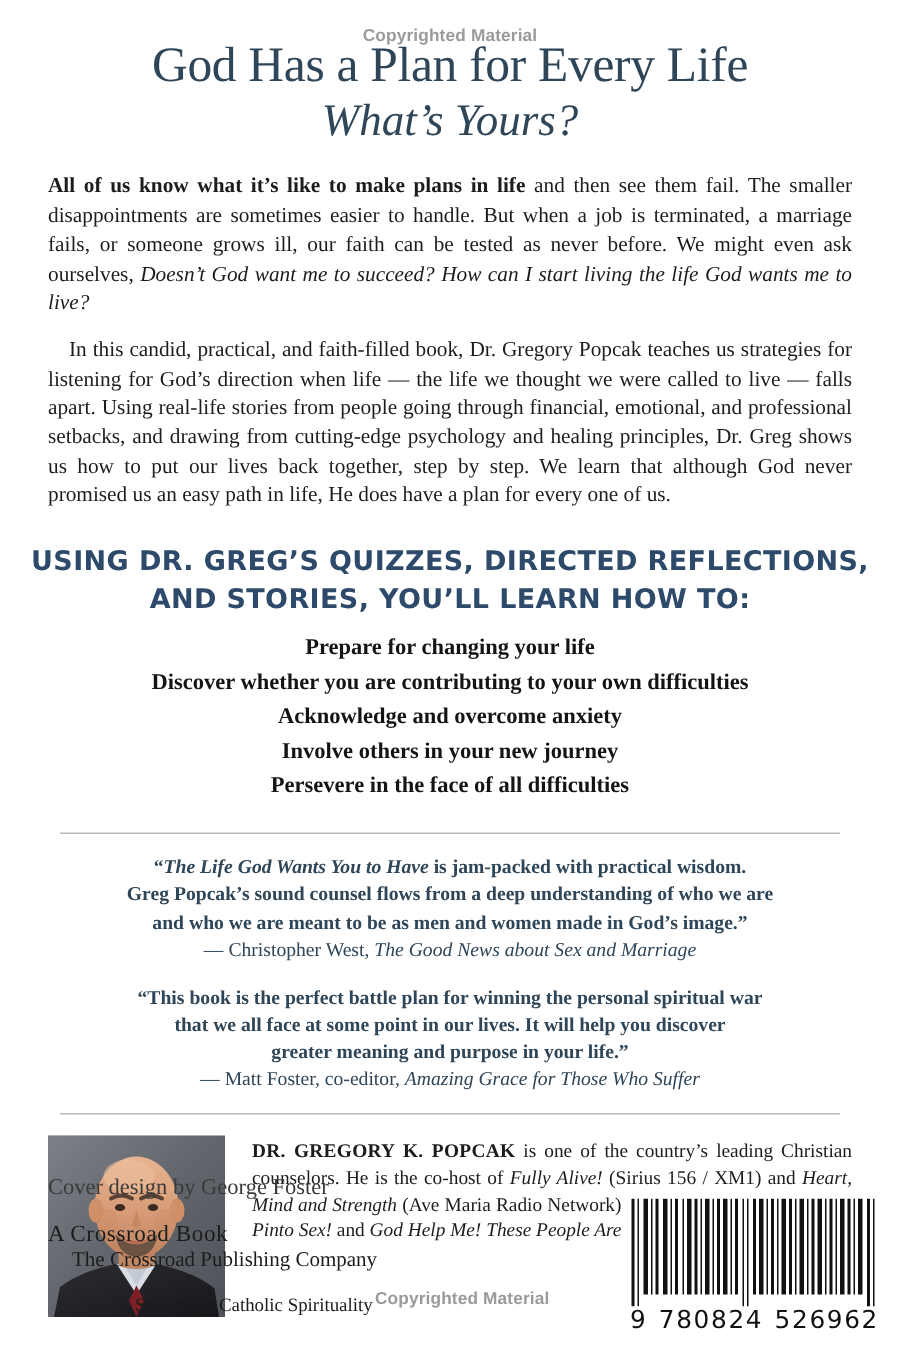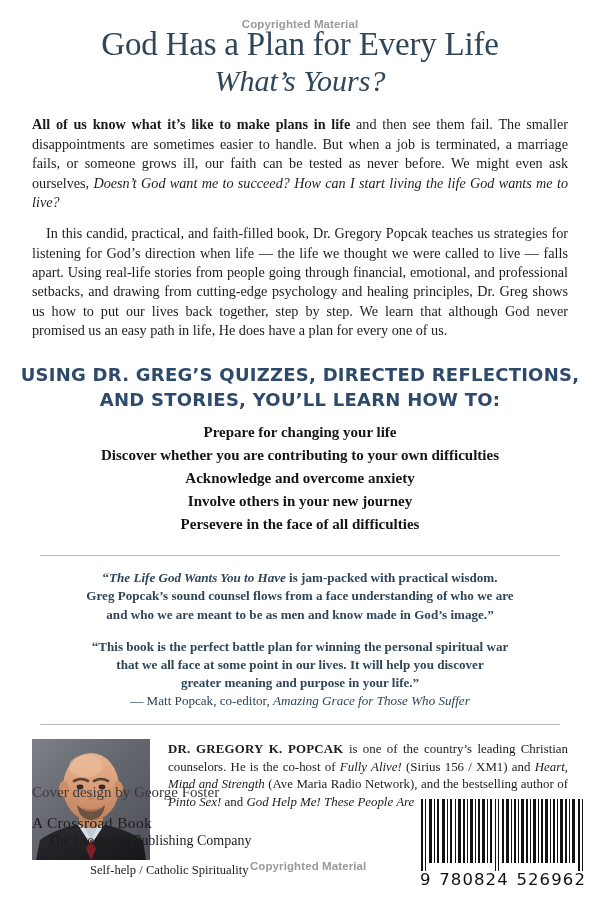--- a/index.html
+++ b/index.html
@@ -255,32 +255,33 @@
     <li>Persevere in the face of all difficulties</li>
   </ul>
 
   <div class="rule rule-top"></div>
 
   <div class="quotes">
 
     <div class="quote-block">
       <p class="quote-text">
         <span>“</span><i>The Life God Wants You to Have</i><span> is jam-packed with practical wisdom.</span><br>
-        <span>Greg Popcak’s sound counsel flows from a face understanding of who we are</span><br>
-        <span>and who we are meant to be as men and know made in God’s image.”</span>
+        <span>Greg Popcak’s sound counsel flows from a deep understanding of who we are</span><br>
+        <span>and who we are meant to be as men and women made in God’s image.”</span>
       </p>
+      <p class="quote-attrib"><span>— Christopher West, </span><i>The Good News about Sex and Marriage</i></p>
     </div>
 
     <div class="quote-block">
       <p class="quote-text">
         <span>“This book is the perfect battle plan for winning the personal spiritual war</span><br>
         <span>that we all face at some point in our lives. It will help you discover</span><br>
         <span>greater meaning and purpose in your life.”</span>
       </p>
-      <p class="quote-attrib"><span>— Matt Popcak, co-editor, </span><i>Amazing Grace for Those Who Suffer</i></p>
+      <p class="quote-attrib"><span>— Matt Foster, co-editor, </span><i>Amazing Grace for Those Who Suffer</i></p>
     </div>
 
   </div>
 
   <div class="rule rule-bottom"></div>
 
   <div class="bio">
     <div class="author-photo">
       <svg width="118" height="121" viewBox="0 0 118 121">
         <defs>

